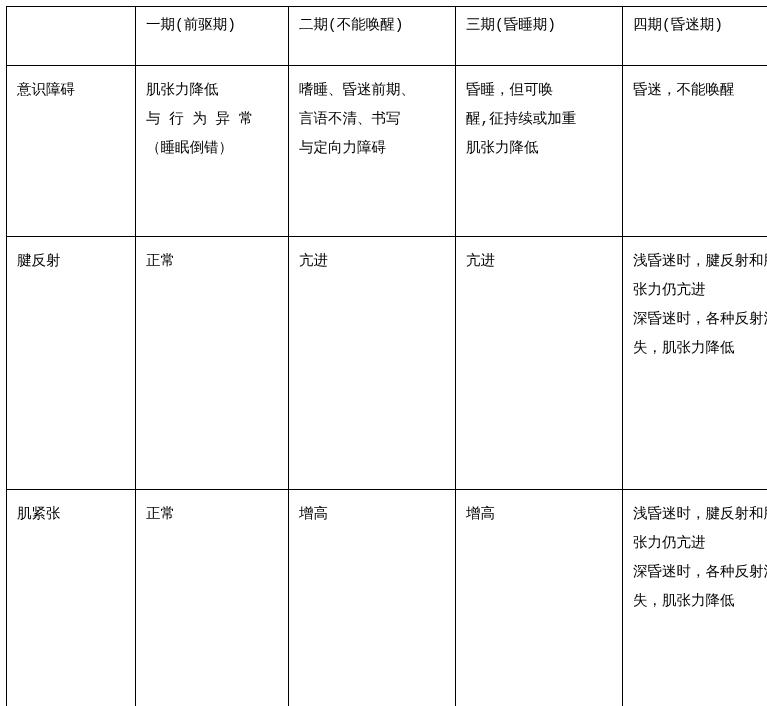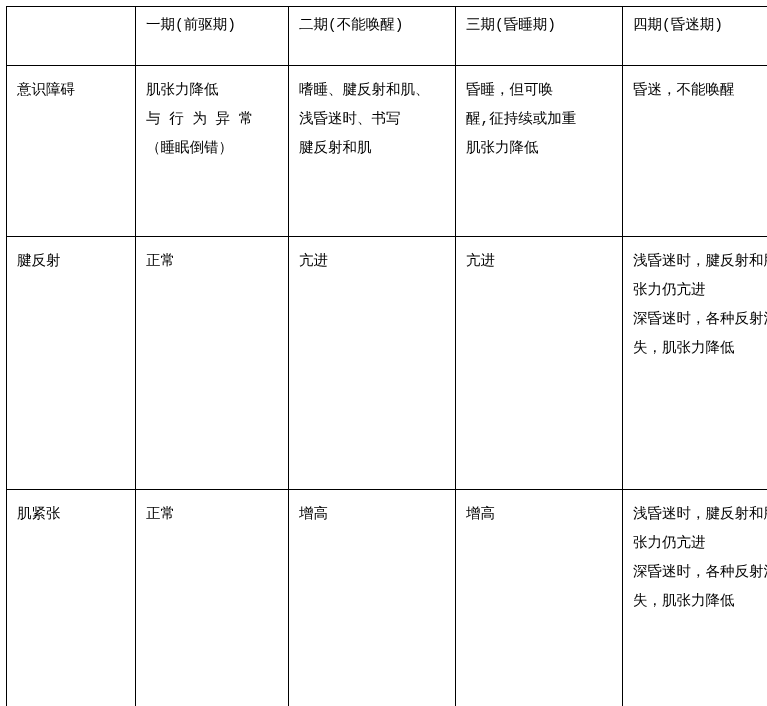--- a/index.html
+++ b/index.html
@@ -83,23 +83,23 @@
       <tr class="r1">
         <td class="col-label">
           <span class="cellline">意识障碍</span>
         </td>
         <td class="col-s1">
           <span class="cellline">肌张力降低</span>
           <span class="cellline">与 行 为 异 常</span>
           <span class="cellline">（睡眠倒错）</span>
         </td>
         <td class="col-s2">
-          <span class="cellline">嗜睡、腱反射和肌、</span>
-          <span class="cellline">浅昏迷时、书写</span>
-          <span class="cellline">腱反射和肌</span>
+          <span class="cellline">嗜睡、昏迷前期、</span>
+          <span class="cellline">言语不清、书写</span>
+          <span class="cellline">与定向力障碍</span>
         </td>
         <td class="col-s3">
           <span class="cellline">昏睡，但可唤</span>
           <span class="cellline">醒,征持续或加重</span>
           <span class="cellline">肌张力降低</span>
         </td>
         <td class="col-s4">
           <span class="cellline">昏迷，不能唤醒</span>
         </td>
       </tr>

